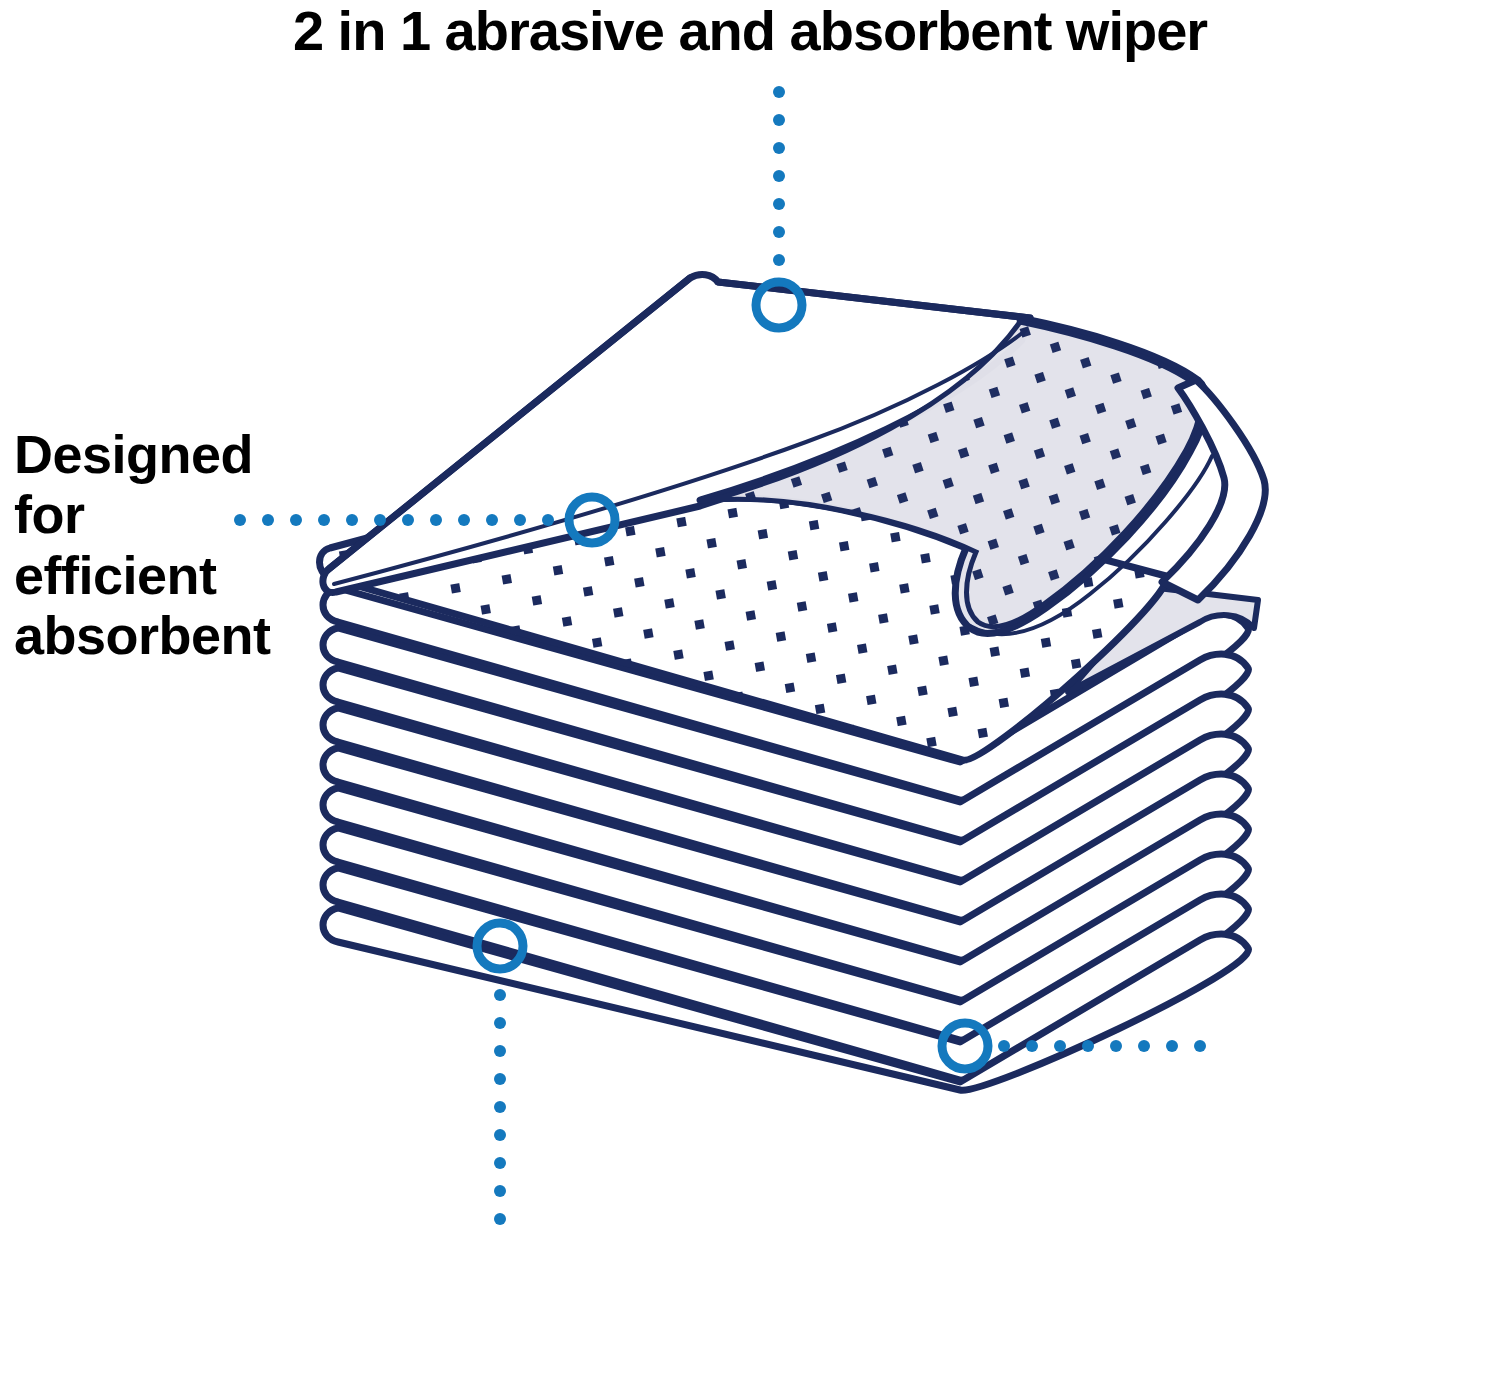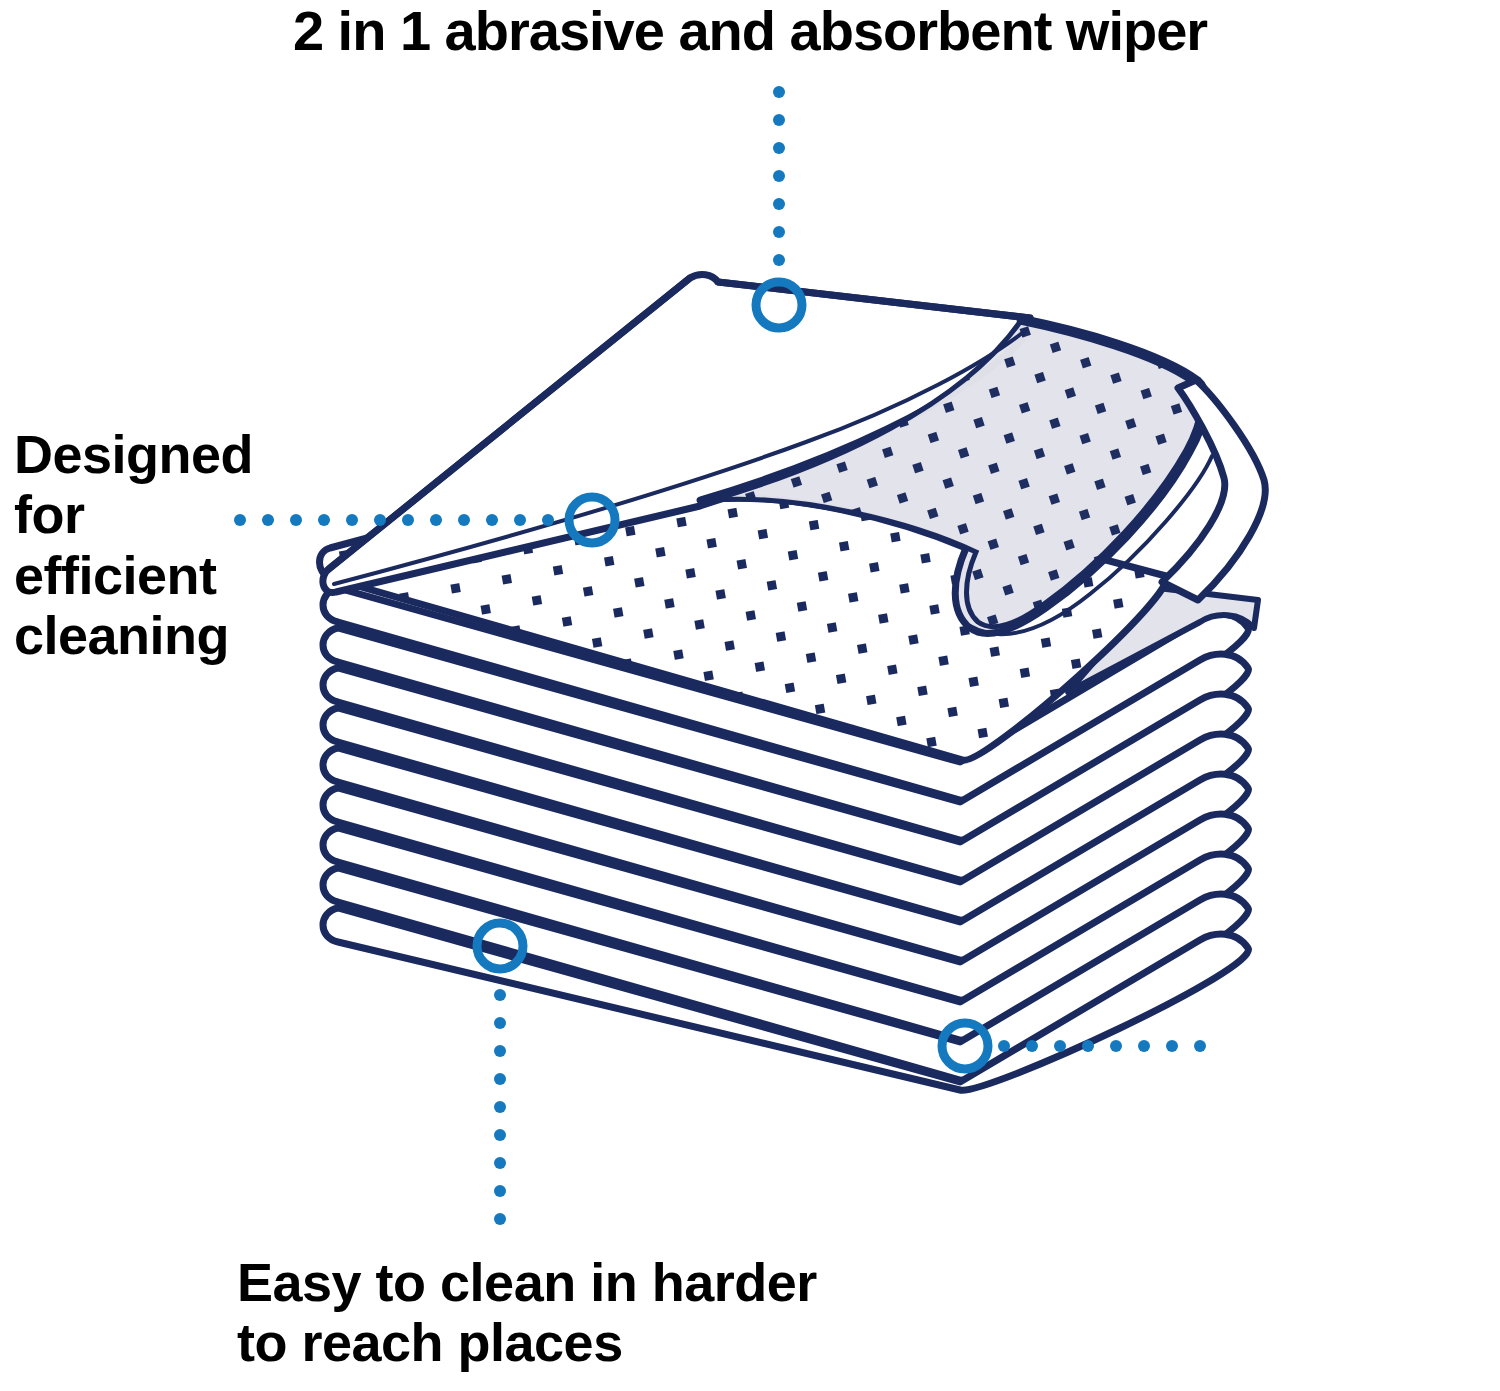--- a/index.html
+++ b/index.html
@@ -243,19 +243,17 @@
       <circle cx="500" cy="946" r="23"></circle>
       <circle cx="965" cy="1046" r="23"></circle>
     </g>
   </svg>
 
   <div class="callout-label" id="title-label">2 in 1 abrasive and absorbent wiper</div>
 
   <div class="callout-label" id="left-label">Designed
 for
 efficient
-cleaning</div>
-
-
-  <div class="callout-label" id="bottom-label">Easy to clean in harder
-to reach places</div>
+absorbent</div>
+
+
 
 </div>
 
 </body></html>

